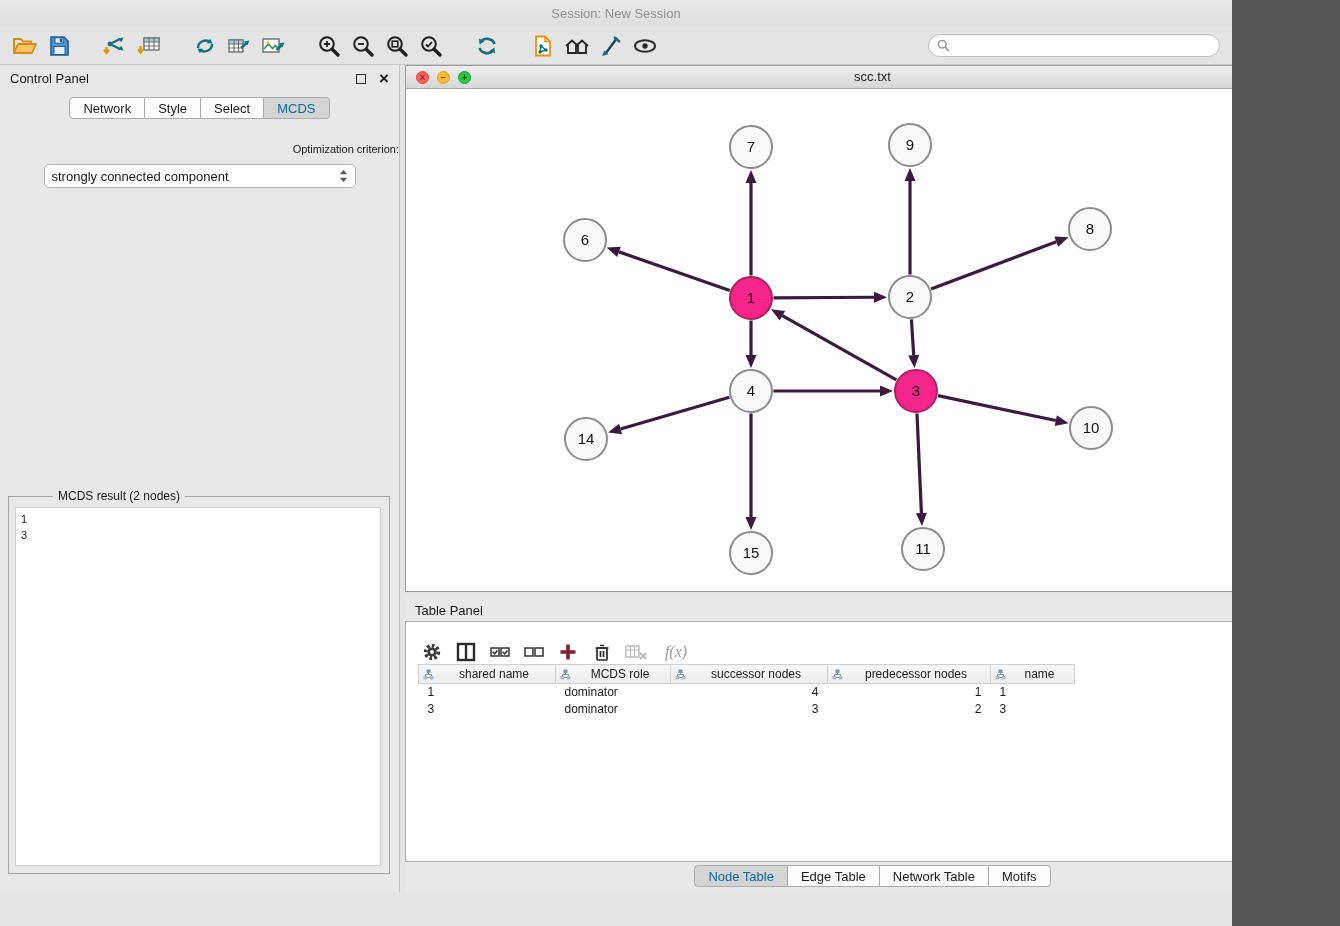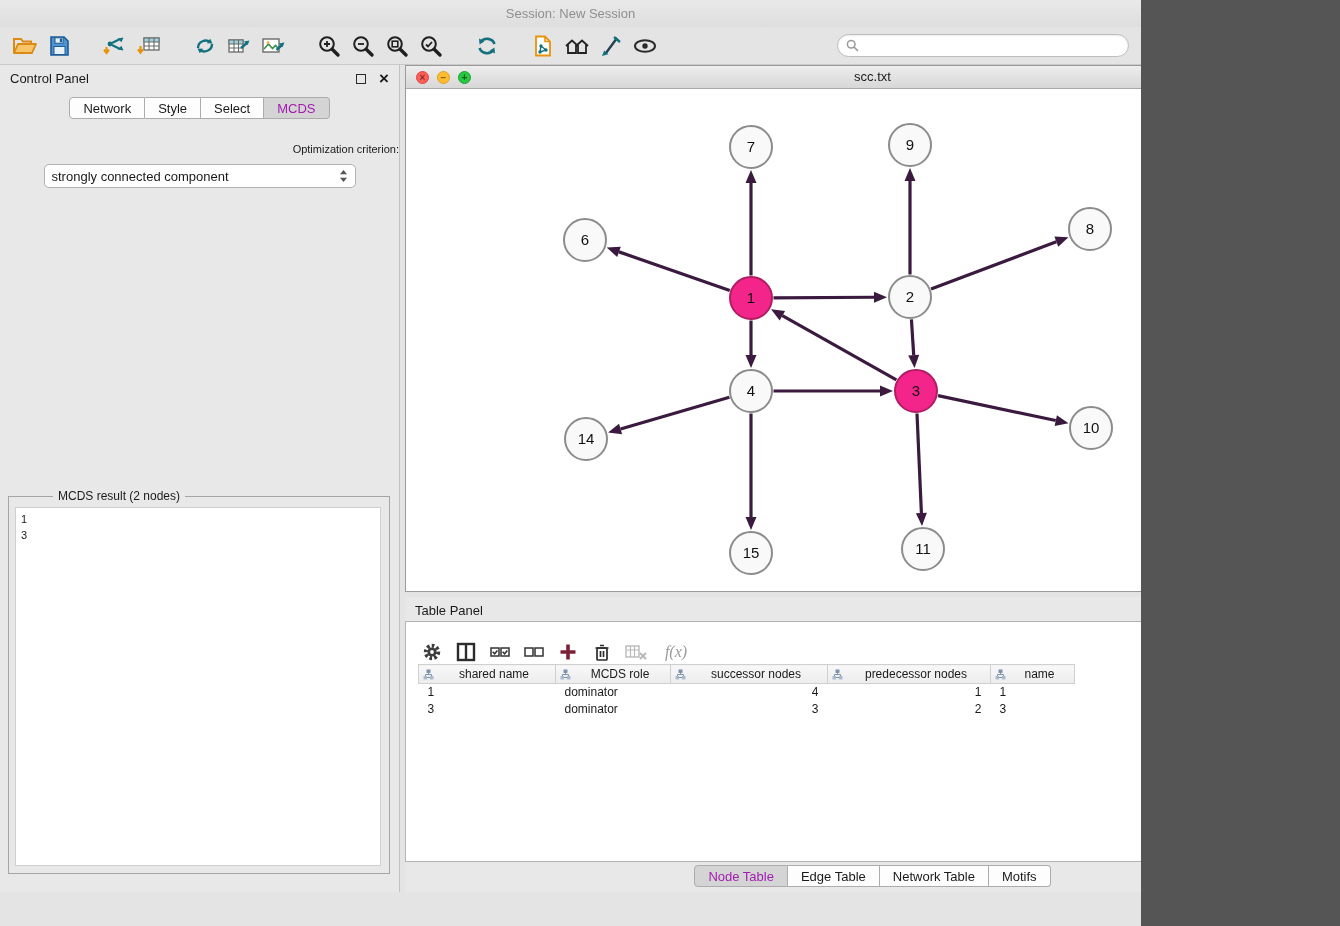--- a/index.html
+++ b/index.html
@@ -1,17 +1,17 @@
 <!DOCTYPE html>
 <html><head>
 <meta charset="utf-8">
 <style>
   * { box-sizing: border-box; }
   html,body { margin:0; padding:0; background:#555; }
-  #app { position:relative; width:1141px; height:926px; background:#e4e4e4;
+  #app { position:relative; width:1232px; height:926px; background:#e4e4e4;
          font-family:"Liberation Sans","DejaVu Sans",sans-serif; font-size:13px; color:#1a1a1a; overflow:hidden; }
 
   
   .titlebar { height:27px; background:linear-gradient(#e9e9e9,#dedede); text-align:center;
               line-height:27px; color:#8f8f8f; font-size:13px; }
 
   
   .toolbar { position:absolute; top:27px; left:0; right:0; height:38px; display:flex; align-items:center;
              padding:0 8px; border-bottom:1px solid #c9c9c9; background:#e4e4e4; }
   .tb { background:none; border:none; width:34px; height:32px; padding:2px; display:flex;
@@ -27,21 +27,21 @@
   .panel-header { height:27px; display:flex; align-items:center; padding:0 10px; font-size:13px; }
   .panel-header .spacer { flex:1; }
   .float-icon { width:10px; height:10px; border:1.5px solid #2b2b2b; margin-right:13px; }
   .close-icon { font-size:17px; font-weight:bold; color:#1a1a1a; line-height:10px; }
 
   .seg-tabs { display:flex; justify-content:center;align-items:flex-end; }
   .seg-tab { border:1px solid #acacac; border-left:none; background:#fdfdfd; padding:3px 13px;
              font-size:13px; font-family:inherit; color:#1a1a1a; height:22px; cursor:default; }
   .seg-tab:first-child { border-left:1px solid #acacac; border-radius:4px 0 0 4px; }
   .seg-tab:last-child { border-radius:0 4px 4px 0; }
-  .seg-tab.active { background:#d4d4d4; color:#a21caf; }
+  .seg-tab.active { background:#d4d4d4; color:#0369a1; }
 
   
   #control-panel { position:absolute; left:0; top:65px; width:400px; height:827px; background:#e8e8e8;
                    border-right:1px solid #c2c2c2; }
   .cp-tabs { margin-top:5px; }
   .opt-label { text-align:right; margin-top:24px; font-size:11px; }
   .criterion { margin:9px auto 0; width:312px; height:24px; background:#fff; border:1px solid #b2b2b2;
                border-radius:5px; display:flex; align-items:center; padding:0 7px; font-size:13px;justify-content:space-between; }
   .criterion .stepper { margin-left:auto; display:flex; }
   .cp-buttons { display:flex; justify-content:center; gap:14px; margin-top:13px; }

